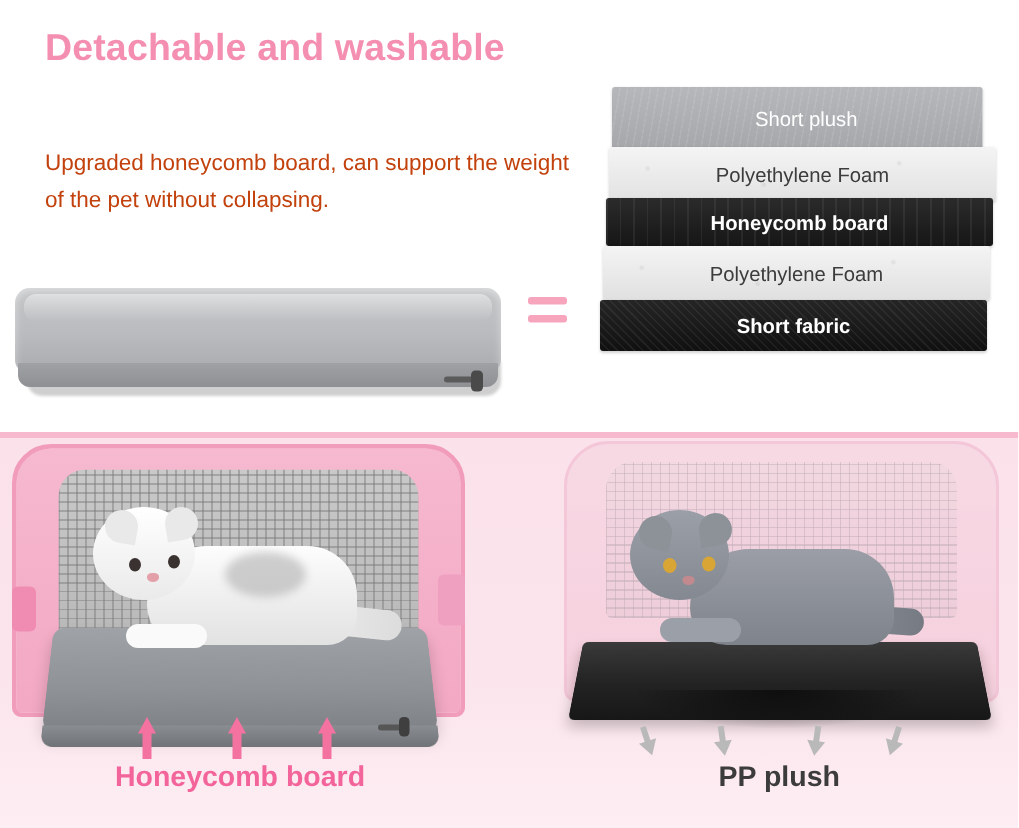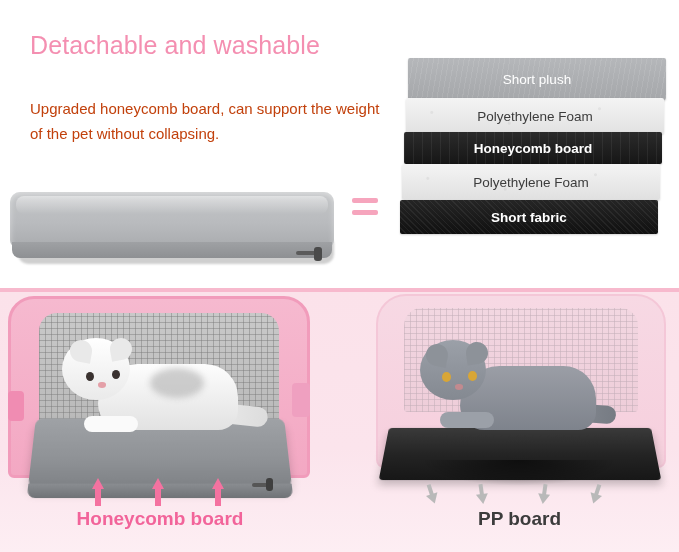--- a/index.html
+++ b/index.html
@@ -21,25 +21,25 @@
   
   #top-panel {
     position: absolute;
     left: 0; top: 0;
     width: 679px; height: 288px;
     background: #ffffff;
     overflow: hidden;
   }
   #headline {
     position: absolute;
-    left: 30px; top: 28px;
+    left: 30px; top: 15px;
     width: 420px;
     font-size: 25px;
     line-height: 34px;
-    font-weight: normal;
+    font-weight: bold;
     color: #f48fb1;
     letter-spacing: 0.1px;
   }
   #headline .line2 { color: #3b3b3b; }
   #subtext {
     position: absolute;
     left: 30px; top: 96px;
     width: 365px;
     font-size: 15px;
     line-height: 25px;
@@ -131,23 +131,23 @@
     height: 34px;
     display: flex;
     align-items: center;
     justify-content: center;
     font-size: 13.5px;
     border-radius: 2px;
     box-shadow: 0 1px 2px rgba(0,0,0,0.18);
   }
   .layer .lbl { position: relative; z-index: 3; }
   .layer.l1 {
-    top: 0px; left: 10px; width: 258px; height: 42px;
+    top: 0px; left: 10px; width: 235px; height: 42px;
     background: linear-gradient(180deg,#b5b7ba,#a5a7aa);
-    color: #ffffff; font-weight: normal;
+    color: #ffffff; font-weight: normal; padding-left: 12px;
   }
   .layer.l2 {
     top: 40px; left: 8px; width: 258px; height: 36px;
     background: linear-gradient(180deg,#f4f4f4,#e2e2e2);
     color: #3c3c3c;
   }
   .layer.l3 {
     top: 74px; left: 6px; width: 258px; height: 32px;
     background: linear-gradient(180deg,#2b2b2b,#161616);
     color: #ffffff; font-weight: bold;
@@ -640,16 +640,16 @@
         <div class="g-arrow g3">
           <div class="stem"></div>
           <div class="head"></div>
         </div>
         <div class="g-arrow g4">
           <div class="stem"></div>
           <div class="head"></div>
         </div>
       </div>
 
-      <div id="label-pp">PP board</div>
+      <div id="label-pp">PP plush</div>
     </div>
   </div>
 </div>
 
 </body></html>

